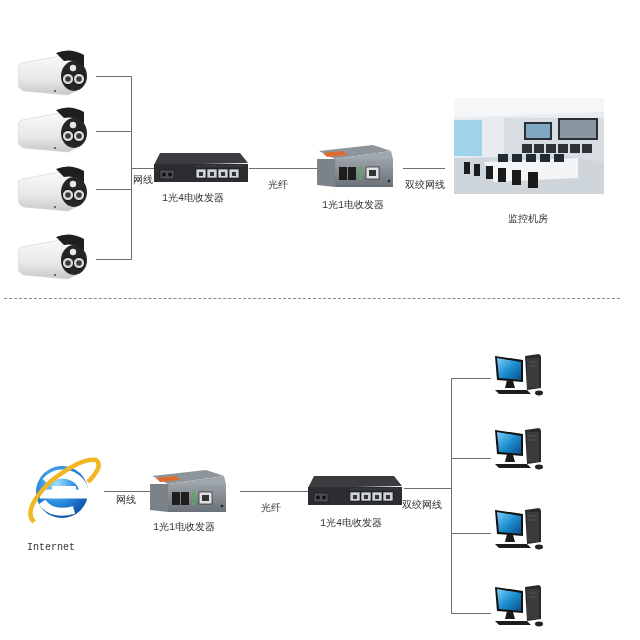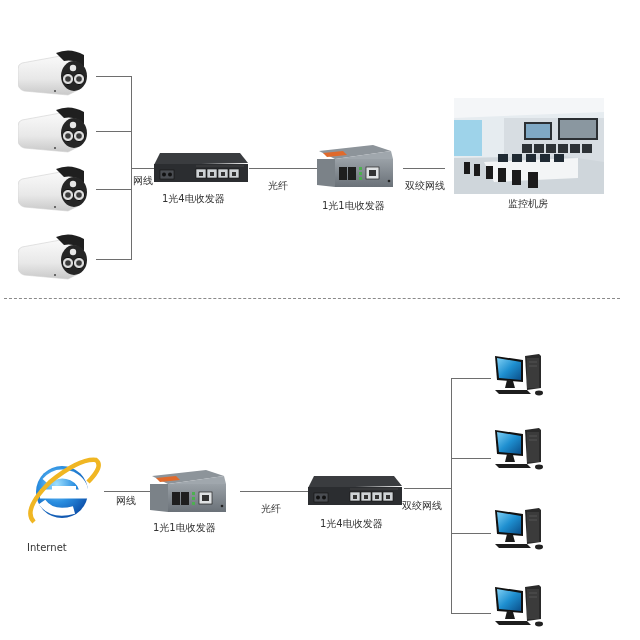--- a/index.html
+++ b/index.html
@@ -1,20 +1,20 @@
 <!DOCTYPE html>
 <html><head>
 <meta charset="utf-8">
 <style>
   html, body { margin: 0; padding: 0; background: #ffffff; }
   body { width: 640px; height: 640px; position: relative; overflow: hidden;
          font-family: "DejaVu Sans", sans-serif; }
   .abs { position: absolute; }
   .line { position: absolute; background: #6e6e6e; }
-  .lbl { position: absolute; font-size: 10px; color: #333; white-space: nowrap; line-height: 12px; }
+  .lbl { position: absolute; font-size: 10px; color: #333; white-space: nowrap; line-height: 12px; font-family: Liberation Mono, monospace; }
   svg { display: block; }
   .divider { position: absolute; left: 4px; top: 298px; width: 616px; height: 0;
              border-top: 1.5px dashed #8a8a8a; }
 </style>
 </head>
 <body>
 
 <svg width="0" height="0" style="position:absolute">
   <defs>
     <linearGradient id="camBody" x1="0" y1="0" x2="0" y2="1">
@@ -183,21 +183,21 @@
     </g>
     <g fill="#1b1b1b">
       <rect x="10" y="64" width="6" height="12"></rect>
         <rect x="20" y="66" width="6" height="12"></rect>
       <rect x="32" y="68" width="7" height="13"></rect>
         <rect x="44" y="70" width="8" height="14"></rect>
       <rect x="58" y="72" width="9" height="15"></rect>
         <rect x="74" y="74" width="10" height="16"></rect>
     </g>
   </svg>
-  <div class="lbl" style="left:508px;top:198px">监控机房</div>
+  <div class="lbl" style="left:508px;top:214px">监控机房</div>
 </div>
 
 <div class="divider"></div>
 
 <div>
 
   <svg class="abs" style="left:26px;top:452px" width="76" height="76" viewBox="0 0 76 76">
     <circle cx="36" cy="40" r="26" fill="url(#ieBall)"></circle>
     <path d="M14 42 L58 42 Q58 30 46 24 Q30 18 20 30" fill="none" stroke="#ffffff" stroke-width="9"></path>
     <rect x="26" y="34" width="24" height="5" fill="#ffffff"></rect>

